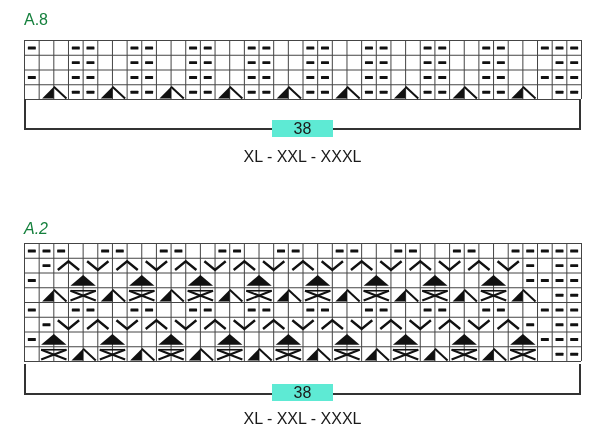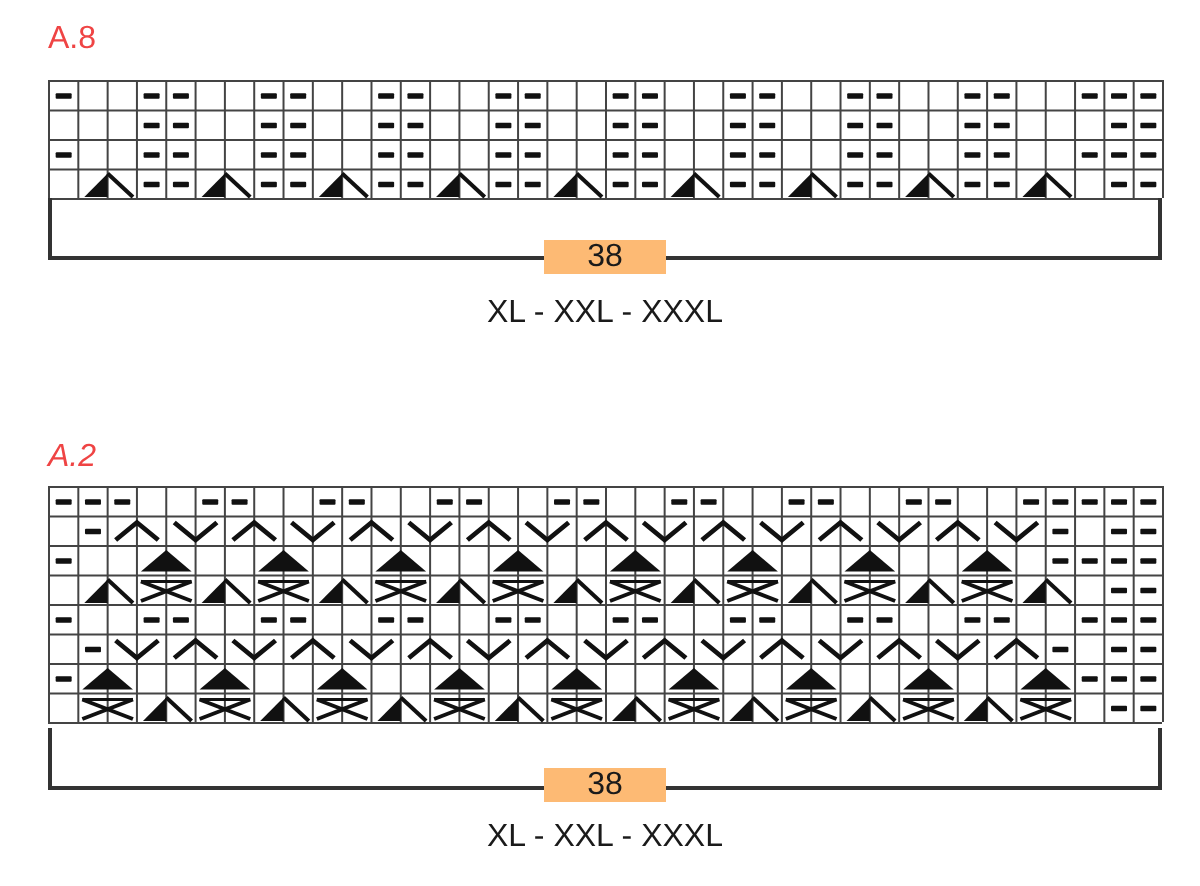--- a/index.html
+++ b/index.html
@@ -1,24 +1,24 @@
 <!DOCTYPE html>
 <html><head>
 <meta charset="utf-8">
 <style>
   html, body { margin:0; padding:0; background:#ffffff; }
   body { width:600px; height:443px; position:relative; overflow:hidden;
          font-family:"Liberation Sans", sans-serif; color:#111; }
-  .chart-label { position:absolute; left:24px; font-size:16px; color:#ef4444; }
+  .chart-label { position:absolute; left:24px; font-size:16px; color:#15803d; }
   .grid { position:absolute; left:24px; }
   .grid svg { display:block; }
   .bracket { position:absolute; left:24px; width:557px; border:2px solid #333;
              border-top:none; box-sizing:border-box; }
   .count { position:absolute; left:0; width:605px; text-align:center; font-size:16px; color:#1a1a1a; background:transparent; }
-  .count span { background:#fdba74; padding:0 22px; }
+  .count span { background:#5eead4; padding:0 22px; }
   .caption { position:absolute; left:0; width:605px; text-align:center; font-size:16px; color:#1a1a1a; }
 </style>
 </head>
 <body>
 
 <div class="chart-label" style="top:11px;">A.8</div>
 <div class="grid" style="top:40px;">
     <svg width="558" height="60" viewBox="0 0 558 60">
       <line x1="0.50" y1="0" x2="0.50" y2="59" stroke="#444" stroke-width="1"></line>
       <line x1="15.16" y1="0" x2="15.16" y2="59" stroke="#444" stroke-width="1"></line>

